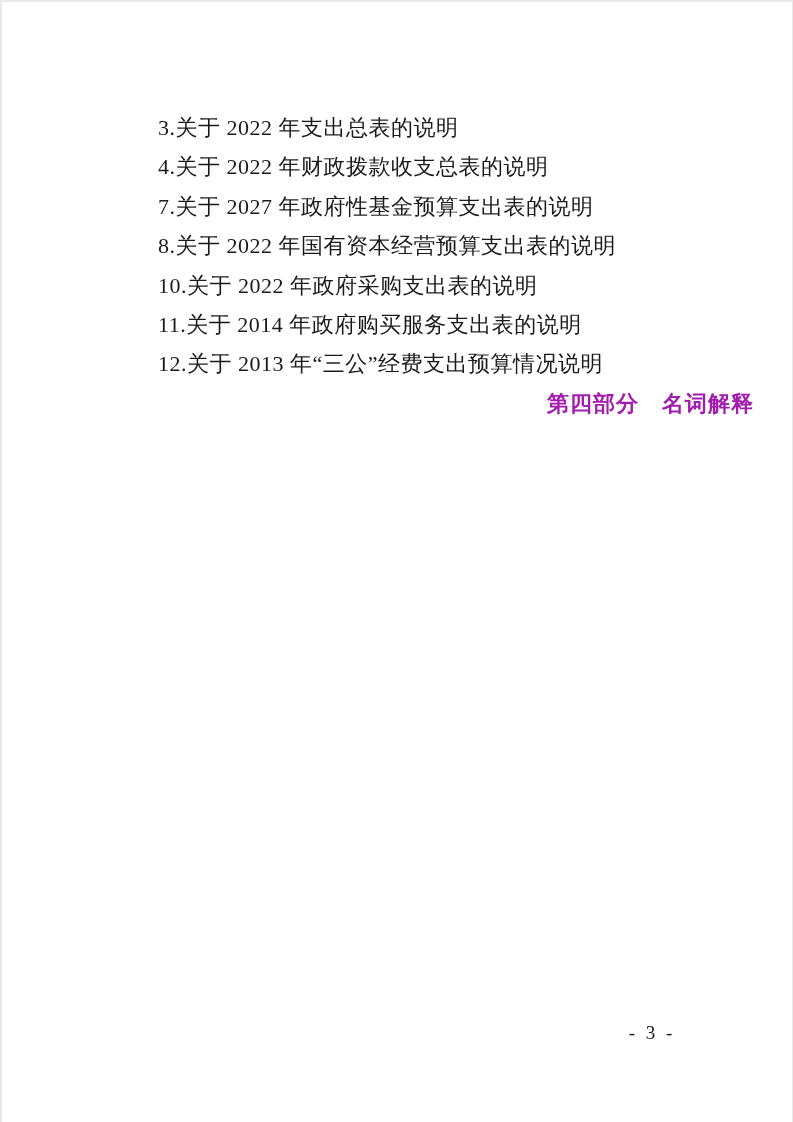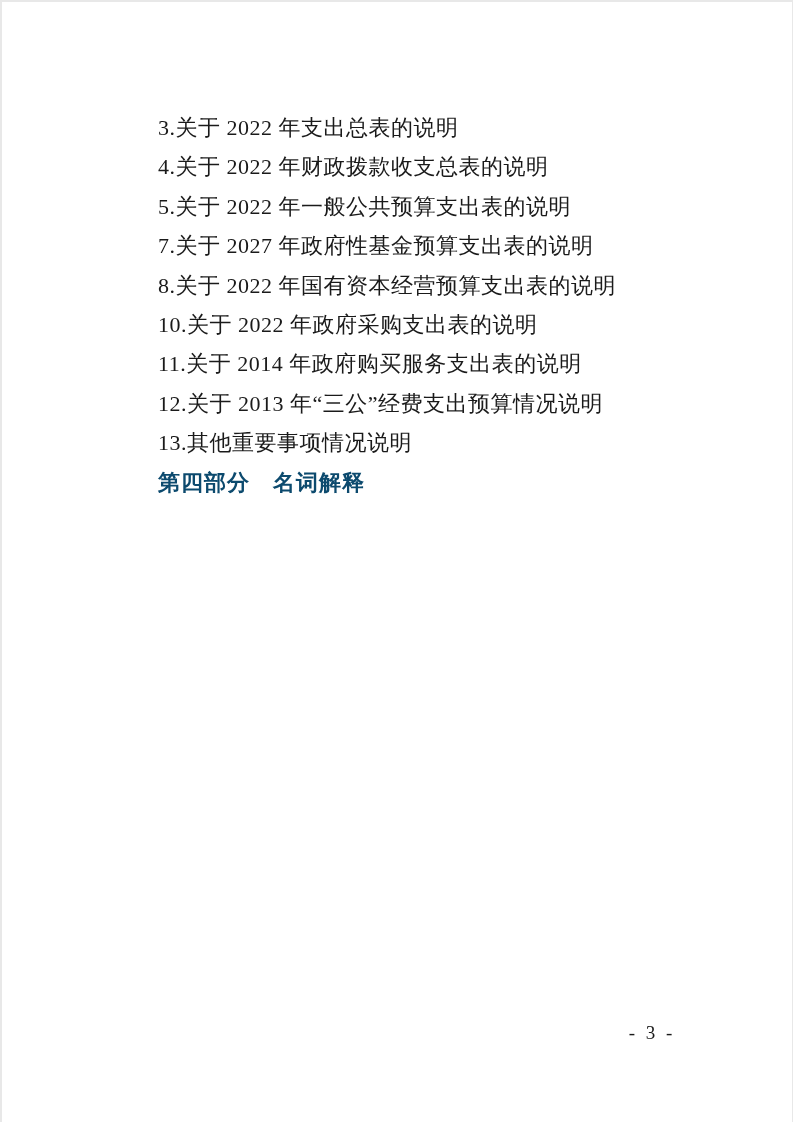--- a/index.html
+++ b/index.html
@@ -34,21 +34,22 @@
     color: #1a1a1a;
   }
 
   .section-heading {
     font-size: 22px;
     line-height: 37.4px;
     font-weight: bold;
     font-family: "Liberation Sans", "DejaVu Sans", sans-serif;
     white-space: nowrap;
     letter-spacing: 1px;
-    color: #0c4a6e;
+    color: #a21caf;
+    text-align: right;
   }
 
   .page-number {
     position: absolute;
     top: 1018px;
     left: 590px;
     width: 120px;
     text-align: center;
     font-size: 19px;
     line-height: 24px;
@@ -58,25 +59,23 @@
   }
 </style>
 </head>
 <body>
 
 <div class="page">
 
   <div class="toc">
     <div class="toc-item">3.关于 2022 年支出总表的说明</div>
     <div class="toc-item">4.关于 2022 年财政拨款收支总表的说明</div>
-    <div class="toc-item">5.关于 2022 年一般公共预算支出表的说明</div>
     <div class="toc-item">7.关于 2027 年政府性基金预算支出表的说明</div>
     <div class="toc-item">8.关于 2022 年国有资本经营预算支出表的说明</div>
     <div class="toc-item">10.关于 2022 年政府采购支出表的说明</div>
     <div class="toc-item">11.关于 2014 年政府购买服务支出表的说明</div>
     <div class="toc-item">12.关于 2013 年“三公”经费支出预算情况说明</div>
-    <div class="toc-item">13.其他重要事项情况说明</div>
     <div class="section-heading">第四部分　名词解释</div>
   </div>
 
   <div class="page-number">- 3 -</div>
 
 </div>
 
 </body></html>

